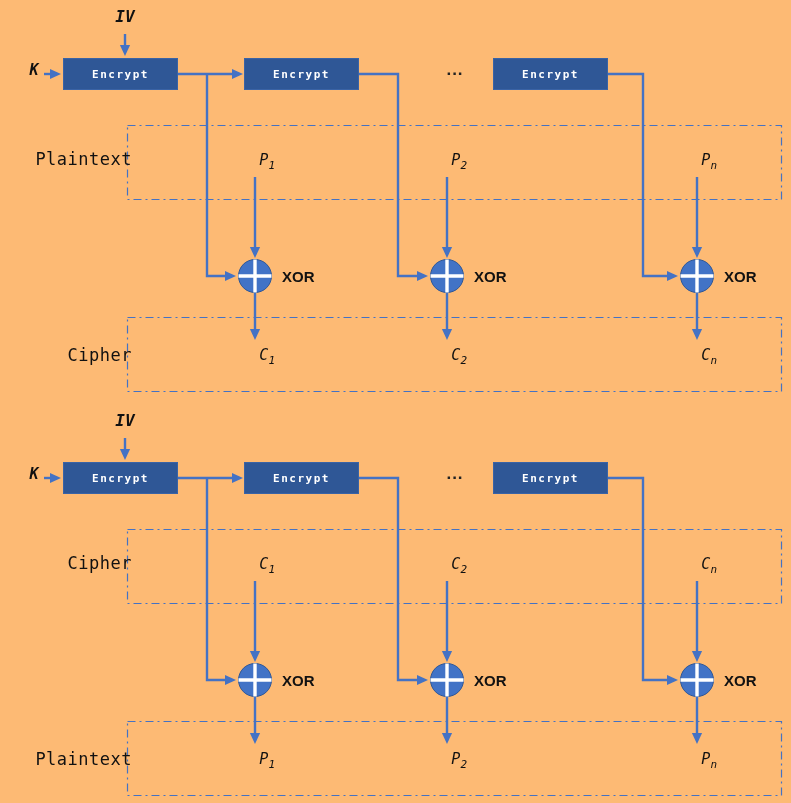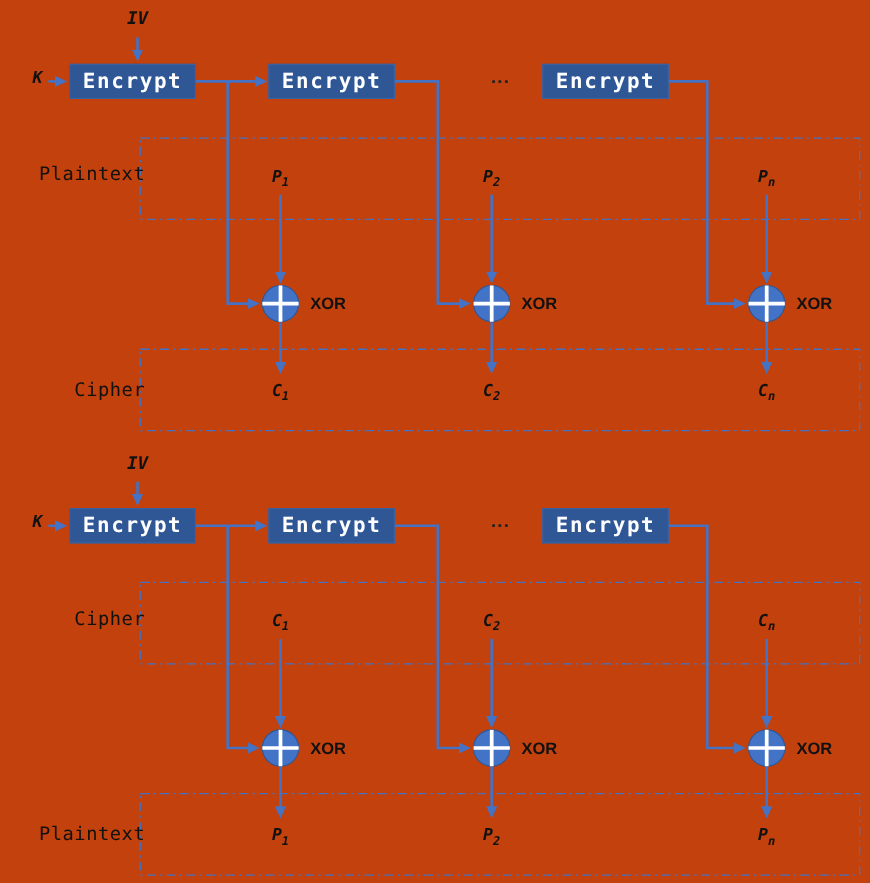--- a/index.html
+++ b/index.html
@@ -1,36 +1,36 @@
 <!DOCTYPE html>
 <html><head>
 <meta charset="utf-8">
 <style>
   html,body { margin:0; padding:0; background:#ffffff; }
   #canvas {
-    position:relative; width:791px; height:803px; background:#c2410c;
+    position:relative; width:791px; height:803px; background:#fdba74;
     font-family:"DejaVu Sans Mono", monospace; overflow:hidden;
   }
   #wires { position:absolute; left:0; top:0; }
   .lbl { position:absolute; color:#111; }
   .iv  { font-style:italic; font-weight:bold; font-size:16px; width:40px; text-align:center; }
   .key { font-style:italic; font-weight:bold; font-size:15px; width:22px; text-align:center; }
   .box {
     position:absolute; width:115px; height:32px; background:#2F5796;
     border:1px solid #3A63A5; box-sizing:border-box;
     display:flex; align-items:center; justify-content:center;
-    color:#ffffff; font-weight:bold; font-size:19px; letter-spacing:1.5px;
+    color:#ffffff; font-weight:bold; font-size:11px; letter-spacing:1.5px;
     font-family:"DejaVu Sans Mono", monospace;
   }
   .dots { position:absolute; width:36px; text-align:center; color:#222;
           font:bold 17px "Liberation Sans", sans-serif; letter-spacing:1px; }
   .bandlabel { position:absolute; left:20px; width:112px; text-align:right;
                font-size:17px; letter-spacing:0.5px; color:#111; }
-  .block { position:absolute; width:40px; text-align:center;
-           font-style:italic; font-weight:bold; font-size:15px; color:#111; }
+  .block { position:absolute; width:40px; text-align:right;
+           font-style:italic; font-weight:normal; font-size:15px; color:#111; }
   .block sub { font-size:11px; font-style:italic; }
   .xorlabel { position:absolute; font:600 15px "Liberation Sans", sans-serif; color:#111;text-align:center; }
 </style>
 </head>
 <body>
 
 <div id="canvas">
 
   <svg id="wires" width="791" height="803" viewBox="0 0 791 803">
     <defs>

